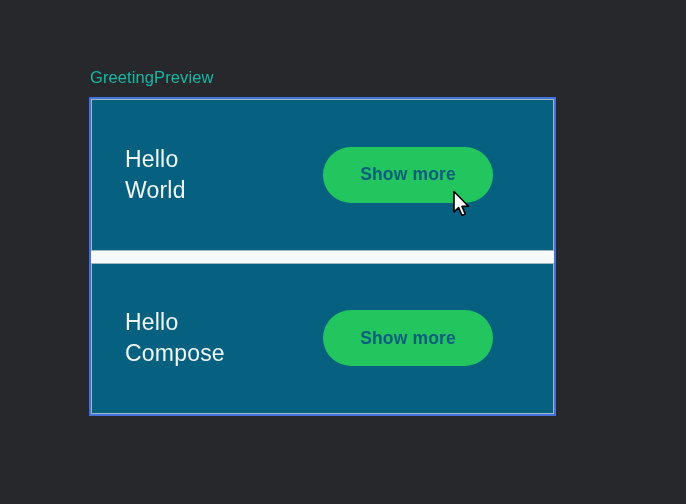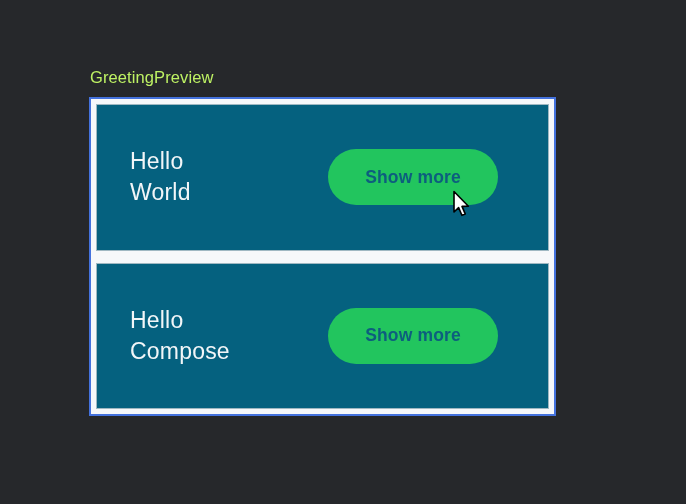--- a/index.html
+++ b/index.html
@@ -15,35 +15,34 @@
     font-family: "Liberation Sans", sans-serif;
     position: relative;
   }
 
   
   #preview-label {
     position: absolute;
     left: 90px;
     top: 68px;
     font-size: 16.5px;
-    color: #bef264;
+    color: #14b8a6;
     letter-spacing: 0.1px;
     white-space: nowrap;
   }
 
   
   #preview-frame {
     position: absolute;
     left: 89px;
     top: 97px;
     width: 467px;
     height: 319px;
     border: 2px solid #4472dd;
     background: #f6f8fa;
-    padding: 5px;
   }
 
   #preview-surface {
     width: 100%;
     height: 100%;
     background: #f6f8fa;
     display: flex;
     flex-direction: column;
     gap: 12px;
   }

